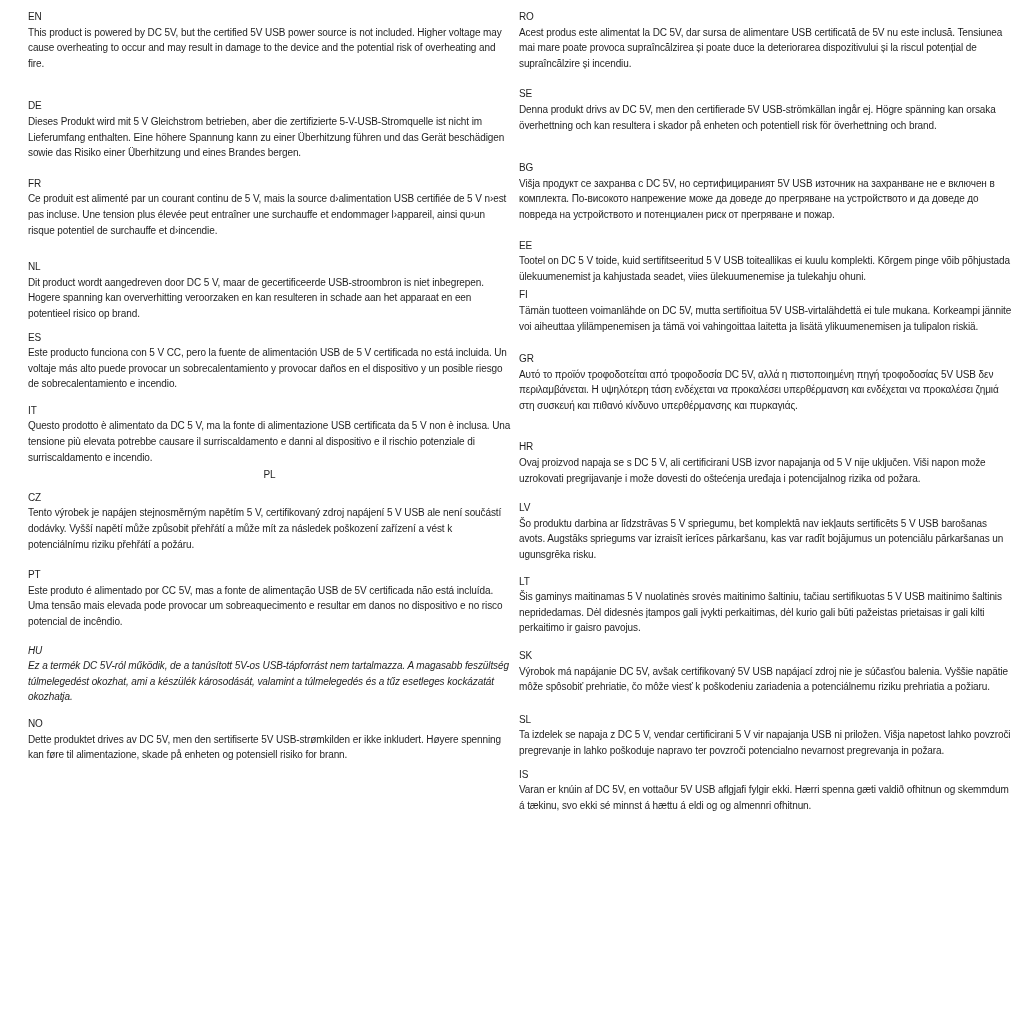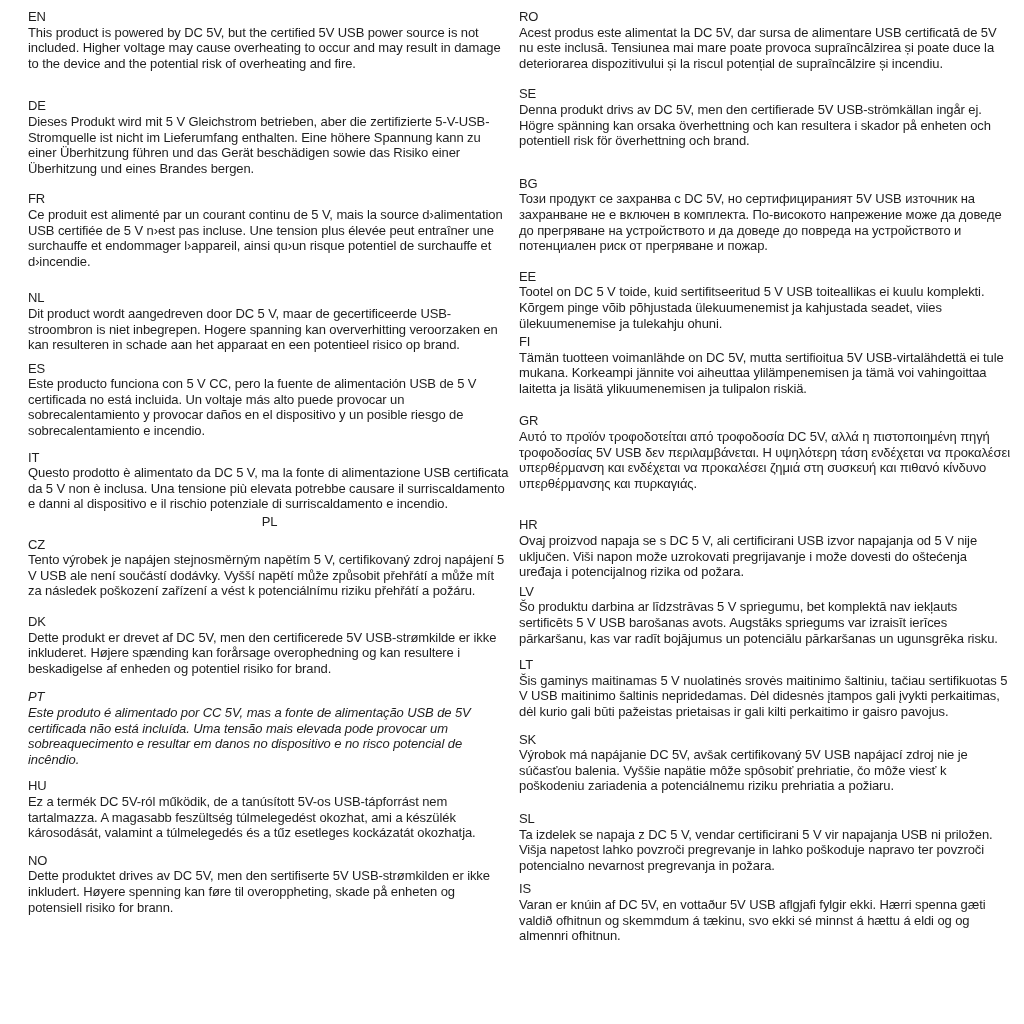--- a/index.html
+++ b/index.html
@@ -16,21 +16,21 @@
     display: flex;
     gap: 8px;
     padding: 9px 12px 0 28px;
     width: 1024px;
   }
   .col { flex: 0 0 auto; }
   .col-left  { width: 483px; }
   .col-right { width: 493px; }
   .lang-section { margin-bottom: 14px; }
   .lang-code, .lang-text {
-    font-size: 13px;
+    font-size: 10px;
     line-height: 15.6px;
     letter-spacing: -0.1px;
     font-weight: 400;
   }
   .lang-text { white-space: normal; }
 
   
   .col-left  .lang-section:nth-of-type(1)  { margin-bottom: 27px; }
   .col-left  .lang-section:nth-of-type(2)  { margin-bottom: 15px; }
   .col-left  .lang-section:nth-of-type(3)  { margin-bottom: 21px; }
@@ -43,21 +43,21 @@
   .col-left  .lang-section:nth-of-type(10) { margin-bottom: 11px; font-style: italic; }
   .col-left  .lang-section:nth-of-type(11) { margin-bottom: 12px; }
   .col-left  .lang-section:nth-of-type(12) { margin-bottom: 0;    }
 
   .col-right .lang-section:nth-of-type(1)  { margin-bottom: 15px; }
   .col-right .lang-section:nth-of-type(2)  { margin-bottom: 27px; }
   .col-right .lang-section:nth-of-type(3)  { margin-bottom: 15px; }
   .col-right .lang-section:nth-of-type(4)  { margin-bottom: 3px;  }
   .col-right .lang-section:nth-of-type(5)  { margin-bottom: 17px; }
   .col-right .lang-section:nth-of-type(6)  { margin-bottom: 26px; }
-  .col-right .lang-section:nth-of-type(7)  { margin-bottom: 4px; }
+  .col-right .lang-section:nth-of-type(7)  { margin-bottom: 14px; }
   .col-right .lang-section:nth-of-type(8)  { margin-bottom: 11px; }
   .col-right .lang-section:nth-of-type(9)  { margin-bottom: 10px; }
   .col-right .lang-section:nth-of-type(10) { margin-bottom: 17px; margin-top: 12px; }
   .col-right .lang-section:nth-of-type(11) { margin-bottom: 8px;  }
   .col-right .lang-section:nth-of-type(12) { margin-bottom: 0;    }
 </style>
 </head>
 <body>
 
 <div class="page">
@@ -87,48 +87,44 @@
         <div class="lang-text">Questo prodotto è alimentato da DC 5 V, ma la fonte di alimentazione USB certificata da 5 V non è inclusa. Una tensione più elevata potrebbe causare il surriscaldamento e danni al dispositivo e il rischio potenziale di surriscaldamento e incendio.</div>
       </section>
       <section class="lang-section">
         <div class="lang-code">PL</div>
       </section>
       <section class="lang-section">
         <div class="lang-code">CZ</div>
         <div class="lang-text">Tento výrobek je napájen stejnosměrným napětím 5 V, certifikovaný zdroj napájení 5 V USB ale není součástí dodávky. Vyšší napětí může způsobit přehřátí a může mít za následek poškození zařízení a vést k potenciálnímu riziku přehřátí a požáru.</div>
       </section>
       <section class="lang-section">
-        <div class="lang-code">DK</div>
-        <div class="lang-text">Dette produkt er drevet af DC 5V, men den certificerede 5V USB-strømkilde er ikke inkluderet. Højere spænding kan forårsage overophedning og kan resultere i beskadigelse af enheden og potentiel risiko for brand.</div>
-      </section>
-      <section class="lang-section">
         <div class="lang-code">PT</div>
         <div class="lang-text">Este produto é alimentado por CC 5V, mas a fonte de alimentação USB de 5V certificada não está incluída. Uma tensão mais elevada pode provocar um sobreaquecimento e resultar em danos no dispositivo e no risco potencial de incêndio.</div>
       </section>
       <section class="lang-section">
         <div class="lang-code">HU</div>
         <div class="lang-text">Ez a termék DC 5V-ról működik, de a tanúsított 5V-os USB-tápforrást nem tartalmazza. A magasabb feszültség túlmelegedést okozhat, ami a készülék károsodását, valamint a túlmelegedés és a tűz esetleges kockázatát okozhatja.</div>
       </section>
       <section class="lang-section">
         <div class="lang-code">NO</div>
-        <div class="lang-text">Dette produktet drives av DC 5V, men den sertifiserte 5V USB-strømkilden er ikke inkludert. Høyere spenning kan føre til overoppheting, skade på enheten og potensiell risiko for brann.</div>
+        <div class="lang-text">Dette produktet drives av DC 5V, men den sertifiserte 5V USB-strømkilden er ikke inkludert. Høyere spenning kan føre til alimentazione, skade på enheten og potensiell risiko for brann.</div>
       </section>
     </div>
   <div class="col col-right">
       <section class="lang-section">
         <div class="lang-code">RO</div>
         <div class="lang-text">Acest produs este alimentat la DC 5V, dar sursa de alimentare USB certificată de 5V nu este inclusă. Tensiunea mai mare poate provoca supraîncălzirea și poate duce la deteriorarea dispozitivului și la riscul potențial de supraîncălzire și incendiu.</div>
       </section>
       <section class="lang-section">
         <div class="lang-code">SE</div>
         <div class="lang-text">Denna produkt drivs av DC 5V, men den certifierade 5V USB-strömkällan ingår ej. Högre spänning kan orsaka överhettning och kan resultera i skador på enheten och potentiell risk för överhettning och brand.</div>
       </section>
       <section class="lang-section">
         <div class="lang-code">BG</div>
-        <div class="lang-text">Този продукт се захранва с DC 5V, но сертифицираният 5V USB източник на захранване не е включен в комплекта. По-високото напрежение може да доведе до прегряване на устройството и да доведе до повреда на устройството и потенциален риск от прегряване и пожар.</div>
+        <div class="lang-text">Višja продукт се захранва с DC 5V, но сертифицираният 5V USB източник на захранване не е включен в комплекта. По-високото напрежение може да доведе до прегряване на устройството и да доведе до повреда на устройството и потенциален риск от прегряване и пожар.</div>
       </section>
       <section class="lang-section">
         <div class="lang-code">EE</div>
         <div class="lang-text">Tootel on DC 5 V toide, kuid sertifitseeritud 5 V USB toiteallikas ei kuulu komplekti. Kõrgem pinge võib põhjustada ülekuumenemist ja kahjustada seadet, viies ülekuumenemise ja tulekahju ohuni.</div>
       </section>
       <section class="lang-section">
         <div class="lang-code">FI</div>
         <div class="lang-text">Tämän tuotteen voimanlähde on DC 5V, mutta sertifioitua 5V USB-virtalähdettä ei tule mukana. Korkeampi jännite voi aiheuttaa ylilämpenemisen ja tämä voi vahingoittaa laitetta ja lisätä ylikuumenemisen ja tulipalon riskiä.</div>
       </section>
       <section class="lang-section">

